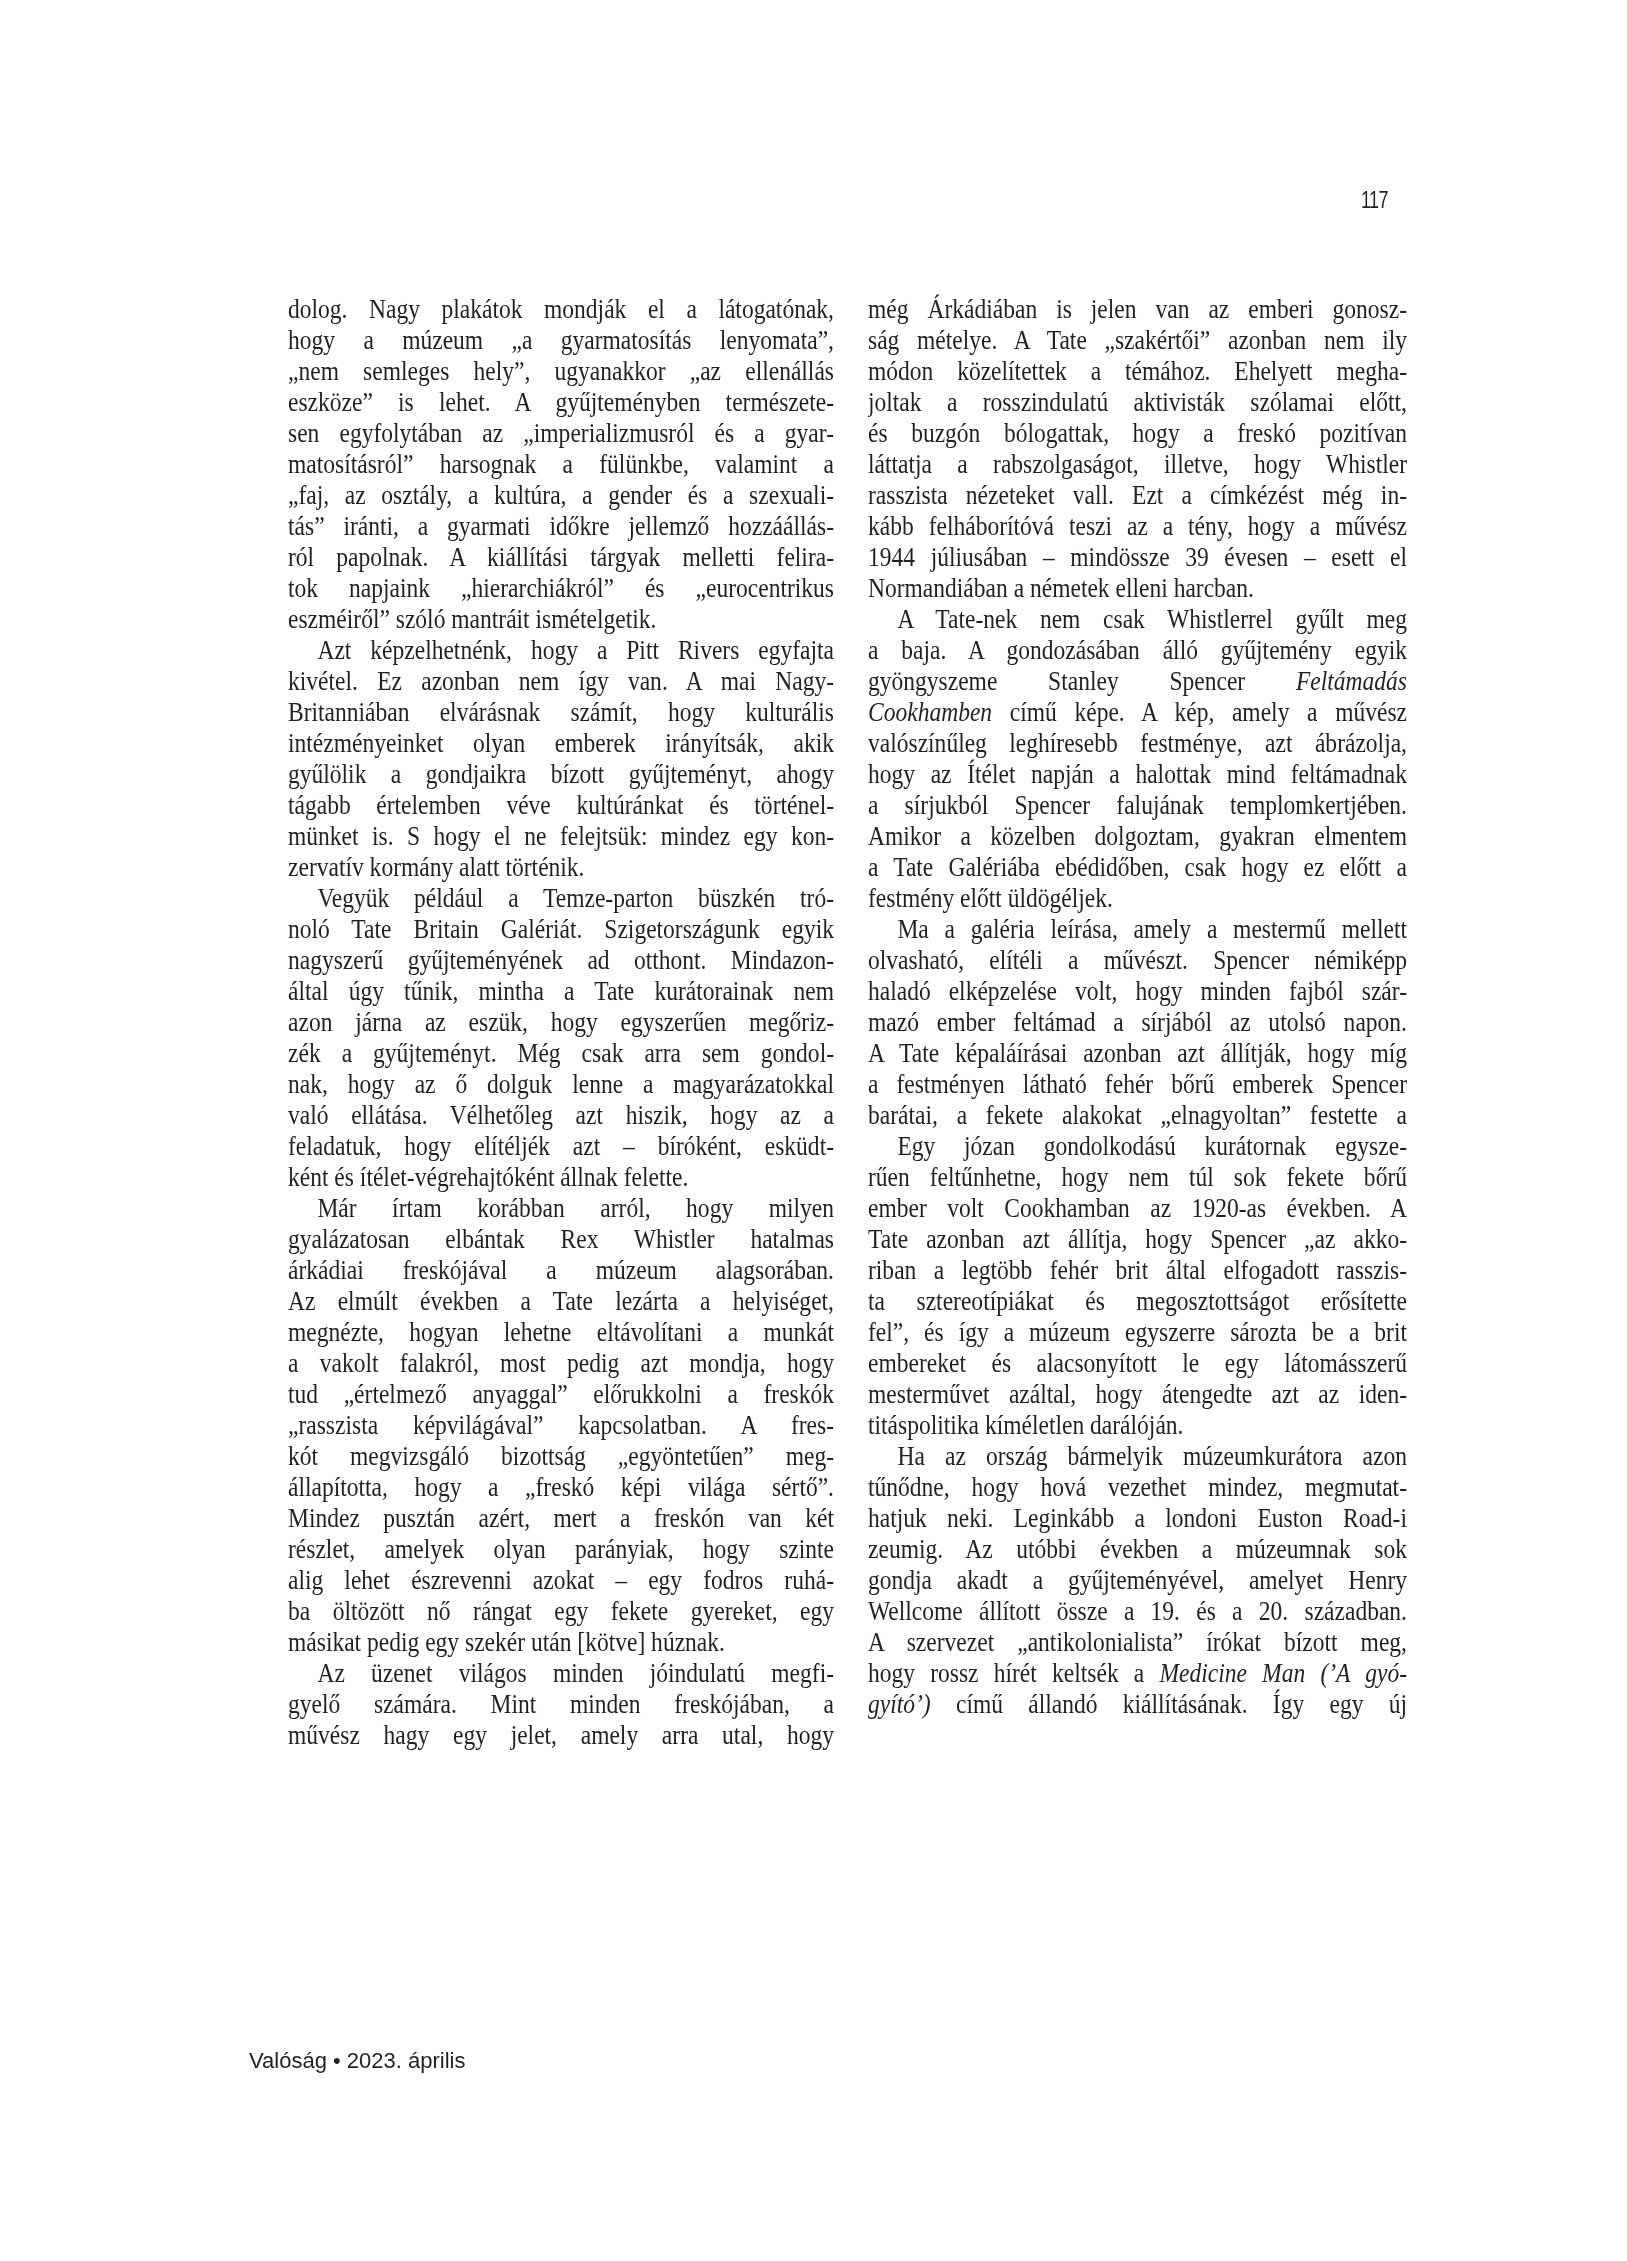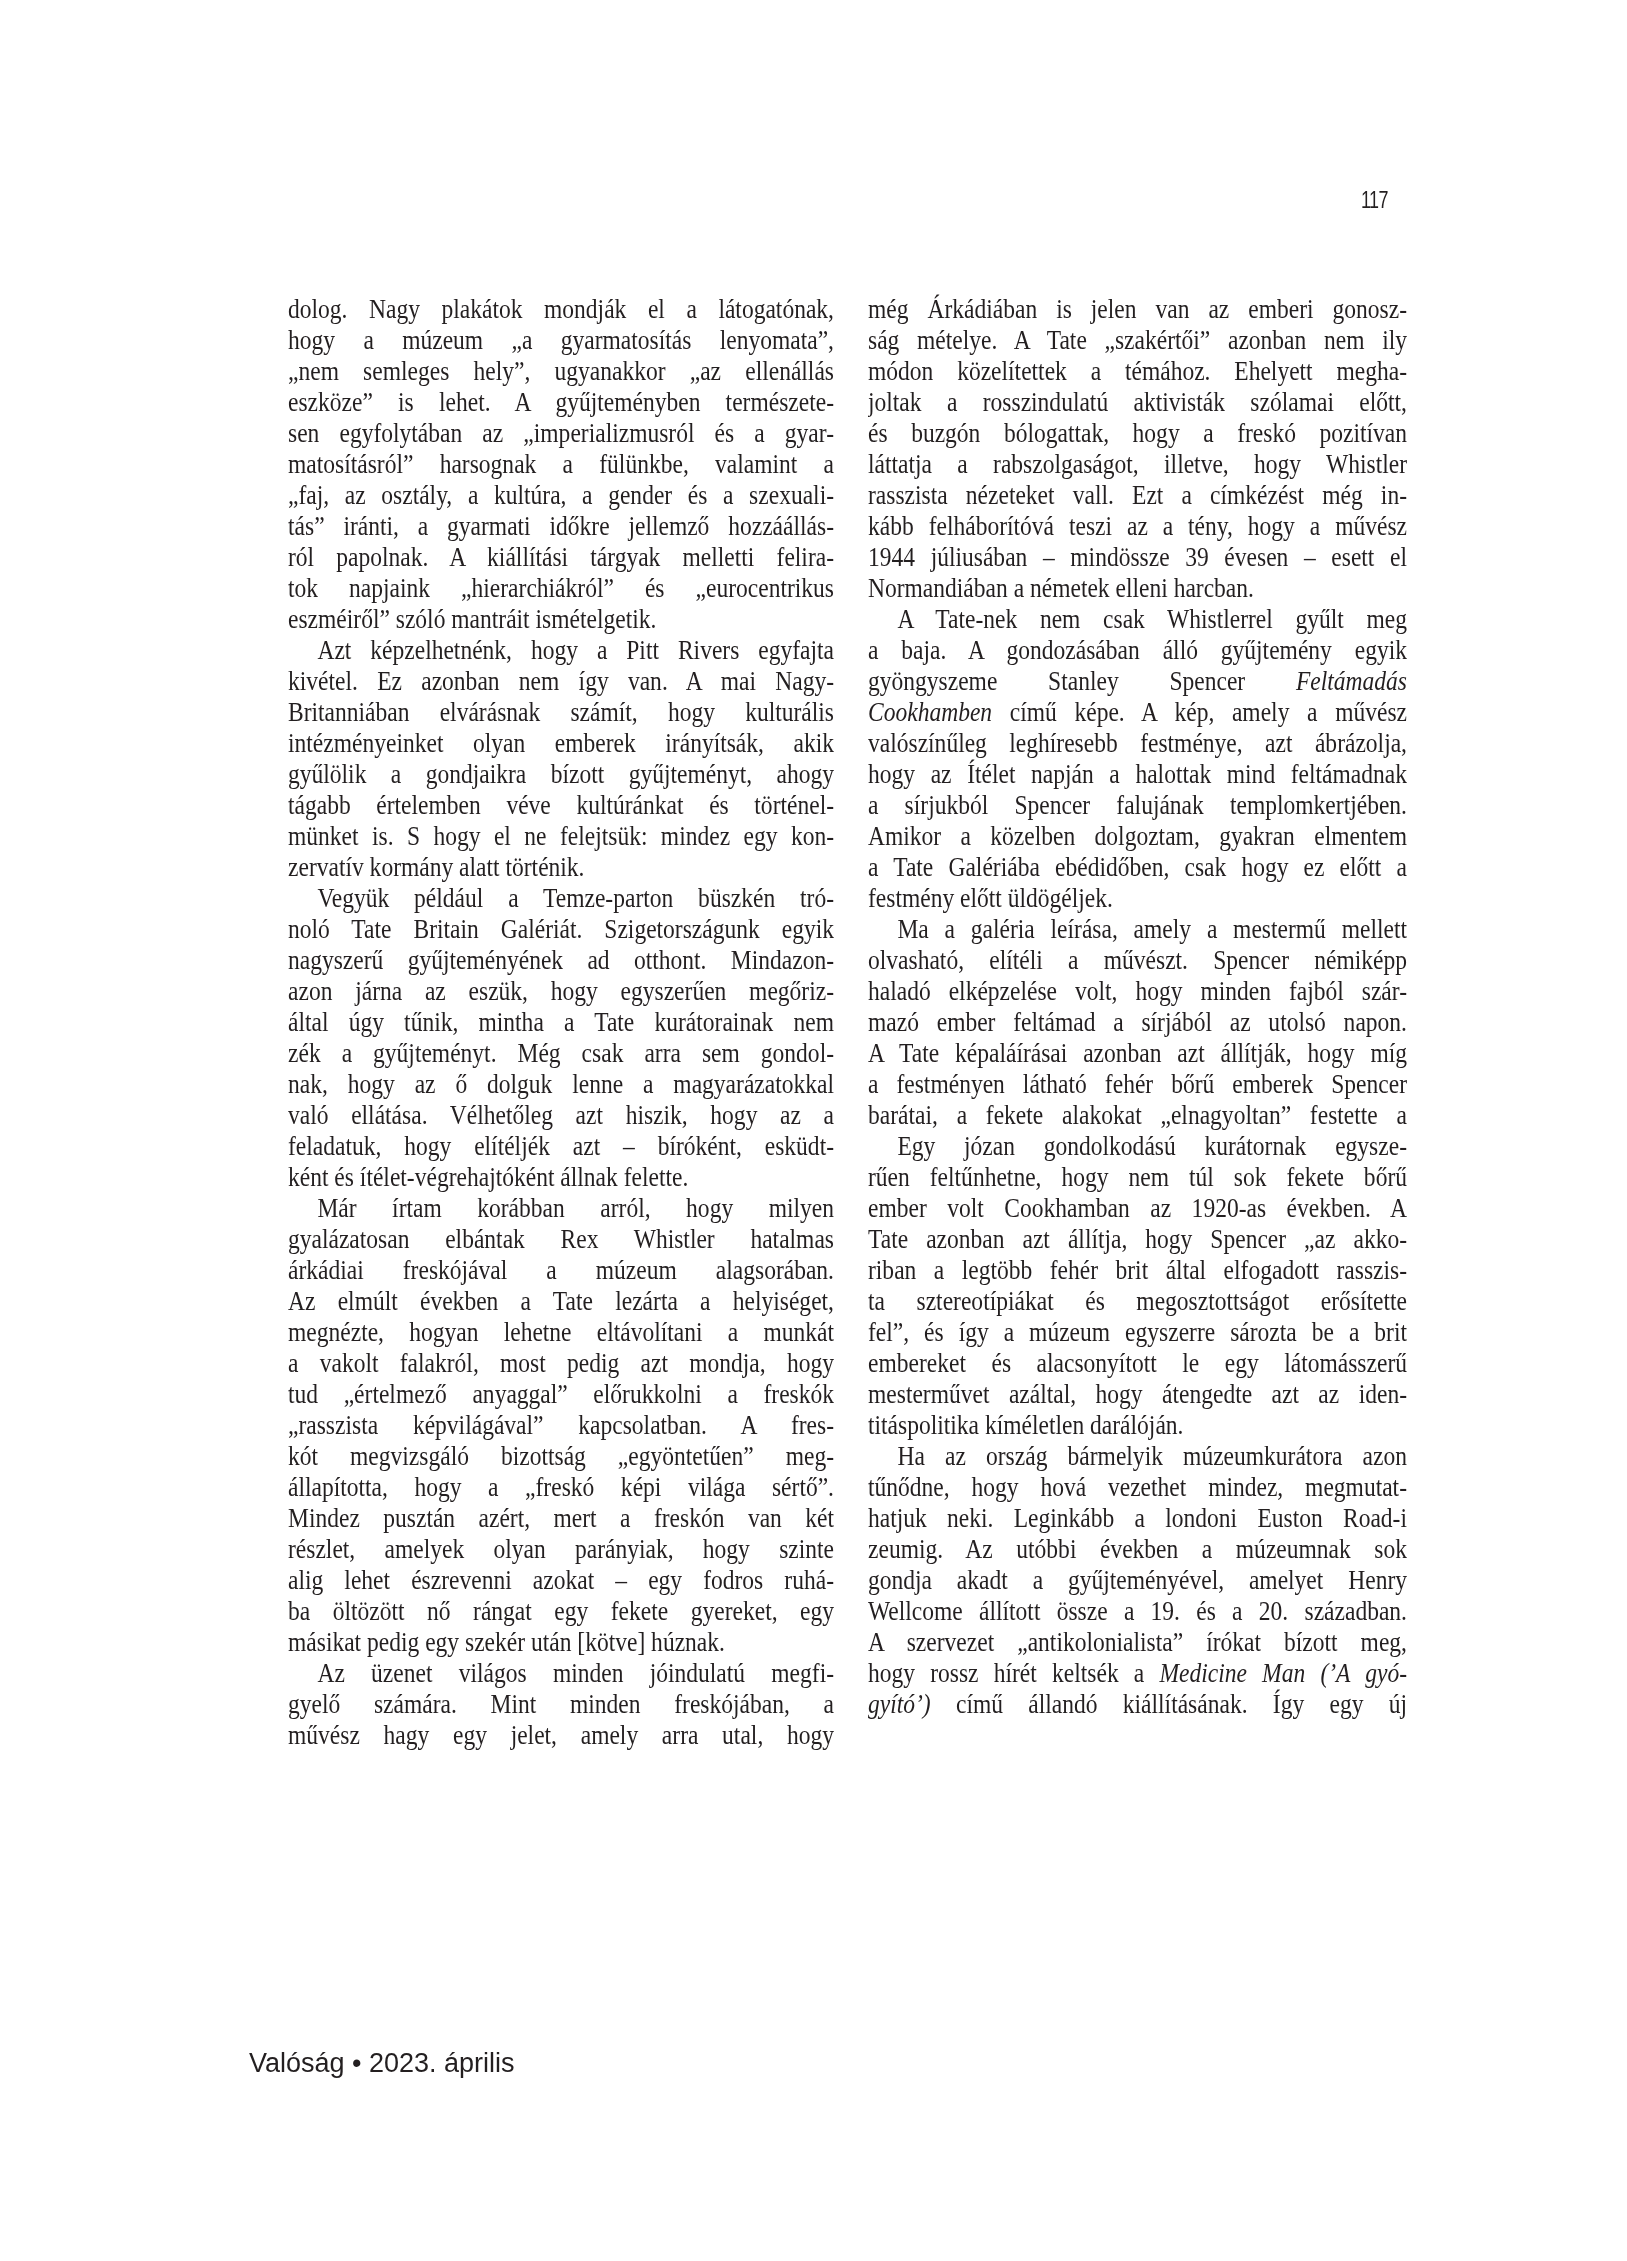--- a/index.html
+++ b/index.html
@@ -20,21 +20,21 @@
   .line-inner {
     display: block; text-align: justify; text-align-last: justify;
     transform: scaleX(0.84); transform-origin: left center;
     width: calc(100% / 0.84); white-space: normal; overflow: hidden; height: 31px;
   }
   .line.last .line-inner { text-align-last: left; }
   .line.indent .line-inner { text-indent: 35px; }
   .line i { font-style: italic; }
   .footer {
     position: absolute; left: 249px; top: 2048px;
-    font-family: "Liberation Sans", sans-serif; font-size: 27px;
+    font-family: "Liberation Sans", sans-serif; font-size: 22px;
   }
 </style>
 </head>
 <body>
 
 <div class="page-number">117</div>
 
 <div class="column col-left">
     <div class="line">
       <span class="line-inner"><span>dolog. Nagy plakátok mondják el a látogatónak,</span></span>
@@ -96,24 +96,24 @@
     <div class="line indent">
       <span class="line-inner"><span>Vegyük például a Temze-parton büszkén tró-</span></span>
     </div>
     <div class="line">
       <span class="line-inner"><span>noló Tate Britain Galériát. Szigetországunk egyik</span></span>
     </div>
     <div class="line">
       <span class="line-inner"><span>nagyszerű gyűjteményének ad otthont. Mindazon-</span></span>
     </div>
     <div class="line">
+      <span class="line-inner"><span>által úgy tűnik, mintha a Tate kurátorainak nem</span></span>
+    </div>
+    <div class="line">
       <span class="line-inner"><span>azon járna az eszük, hogy egyszerűen megőriz-</span></span>
-    </div>
-    <div class="line">
-      <span class="line-inner"><span>által úgy tűnik, mintha a Tate kurátorainak nem</span></span>
     </div>
     <div class="line">
       <span class="line-inner"><span>zék a gyűjteményt. Még csak arra sem gondol-</span></span>
     </div>
     <div class="line">
       <span class="line-inner"><span>nak, hogy az ő dolguk lenne a magyarázatokkal</span></span>
     </div>
     <div class="line">
       <span class="line-inner"><span>való ellátása. Vélhetőleg azt hiszik, hogy az a</span></span>
     </div>

